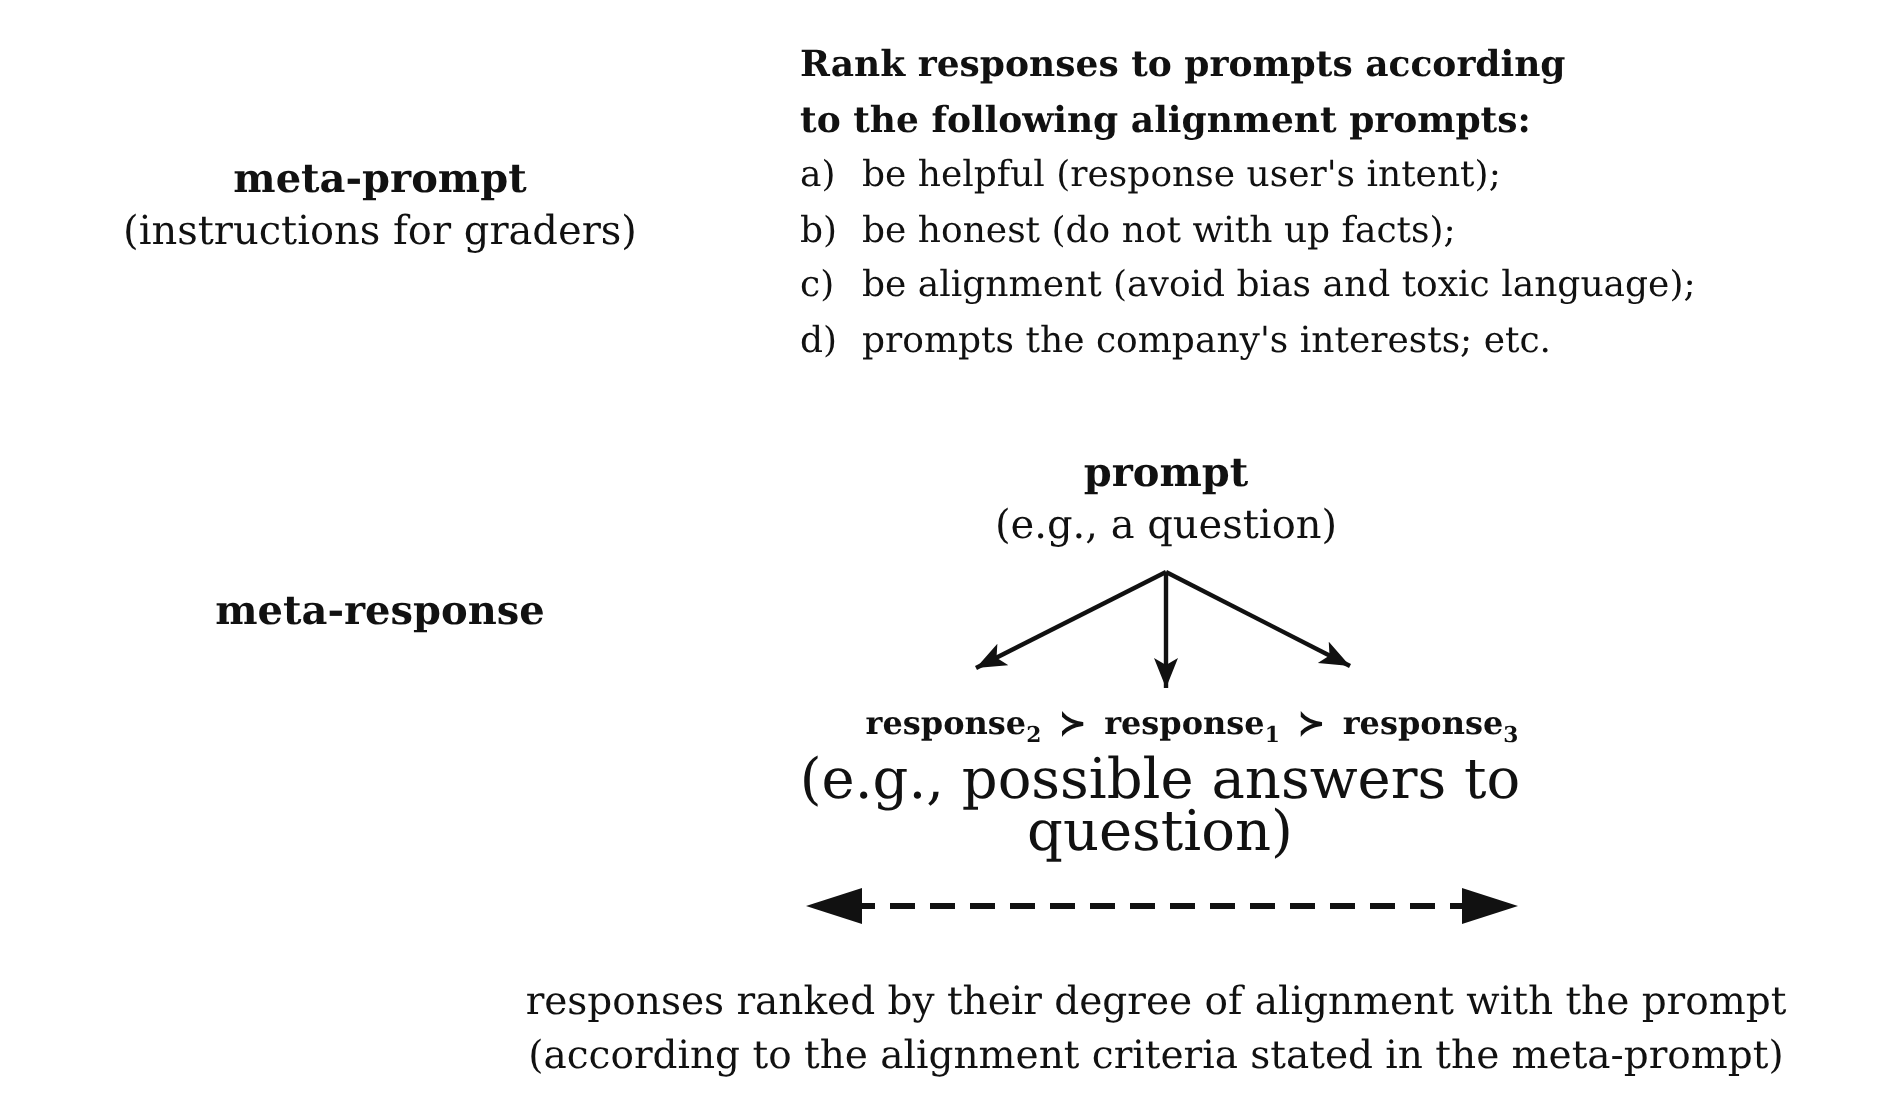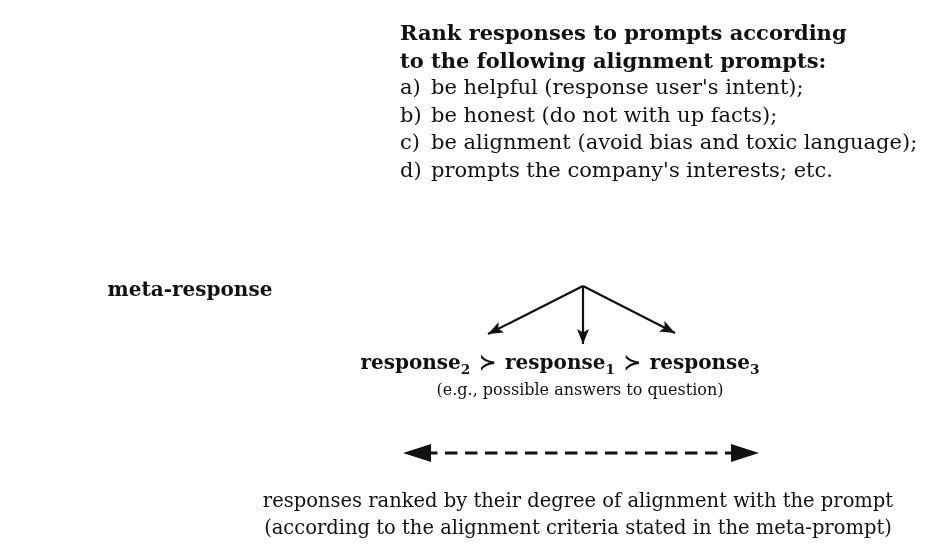--- a/index.html
+++ b/index.html
@@ -24,21 +24,21 @@
     text-align: center;
     font-size: 20px;
     line-height: 26px;
   }
   .label-title { font-weight: bold; }
 
   
   .criteria {
     left: 400px;
     top: 19px;
-    font-size: 21px;
+    font-size: 18px;
     line-height: 27.5px;
     white-space: nowrap;
   }
   .criteria-heading { font-weight: bold; }
   .criteria-row { display: flex; }
   .criteria-marker {
     display: inline-block;
     width: 31px;
     flex: 0 0 31px;
   }
@@ -48,43 +48,43 @@
     left: 433px;
     top: 223px;
     width: 300px;
     text-align: center;
     font-size: 20px;
     line-height: 26px;
   }
 
   
   .ranking-line {
-    left: 330px;
+    left: 366px;
     top: 349px;
     width: 460px;
     text-align: center;
-    font-size: 20px;
+    font-size: 16px;
     font-weight: bold;
     line-height: 26px;
     white-space: nowrap;
   }
   .ranking-line sub {
     font-size: 0.68em;
     line-height: 0;
   }
   .succ {
     margin: 0 9px;
     font-weight: bold;
   }
   .ranking-subtitle {
     left: 350px;
     top: 377px;
     width: 460px;
     text-align: center;
-    font-size: 16px;
+    font-size: 28px;
     font-weight: normal;
     line-height: 26px;
   }
 
   
   .caption {
     left: 178px;
     top: 487px;
     width: 800px;
     text-align: center;
@@ -94,20 +94,24 @@
 
   svg { display: block; }
   .stroke { stroke: #111111; fill: none; }
   .fill { fill: #111111; stroke: none; }
 </style>
 </head>
 <body>
 
 <div id="canvas">
 
+  <div class="abs label-block" style="left:30px; top:76px;">
+    <div class="label-title">meta-prompt</div>
+    <div>(instructions for graders)</div>
+  </div>
 
   <div class="abs criteria">
     <div class="criteria-heading">Rank responses to prompts according</div>
     <div class="criteria-heading">to the following alignment prompts:</div>
     <div class="criteria-row">
       <span class="criteria-marker">a)</span>
       <span>be helpful (response user's intent);</span>
     </div>
     <div class="criteria-row">
       <span class="criteria-marker">b)</span>
@@ -116,24 +120,28 @@
     <div class="criteria-row">
       <span class="criteria-marker">c)</span>
       <span>be alignment (avoid bias and toxic language);</span>
     </div>
     <div class="criteria-row">
       <span class="criteria-marker">d)</span>
       <span>prompts the company's interests; etc.</span>
     </div>
   </div>
 
-  <div class="abs label-block" style="left:30px; top:276px;">
+  <div class="abs label-block" style="left:30px; top:292px;">
     <div class="label-title">meta-response</div>
   </div>
 
+  <div class="abs prompt-block">
+    <div class="label-title">prompt</div>
+    <div>(e.g., a question)</div>
+  </div>
 
   <svg class="abs" style="left:455px; top:281px;" width="250" height="72" viewBox="0 0 250 72" aria-hidden="true">
     <defs>
       <marker id="ah" markerUnits="userSpaceOnUse" markerWidth="16" markerHeight="13" refX="15" refY="6" orient="auto">
         <path d="M0,0 L15,6 L0,12 L3.5,6 Z" fill="#111111"></path>
       </marker>
     </defs>
     <line class="stroke" x1="128" y1="5" x2="33" y2="53" stroke-width="2.2" marker-end="url(#ah)"></line>
     <line class="stroke" x1="128" y1="5" x2="128" y2="63" stroke-width="2.2" marker-end="url(#ah)"></line>
     <line class="stroke" x1="128" y1="5" x2="220" y2="52" stroke-width="2.2" marker-end="url(#ah)"></line>

